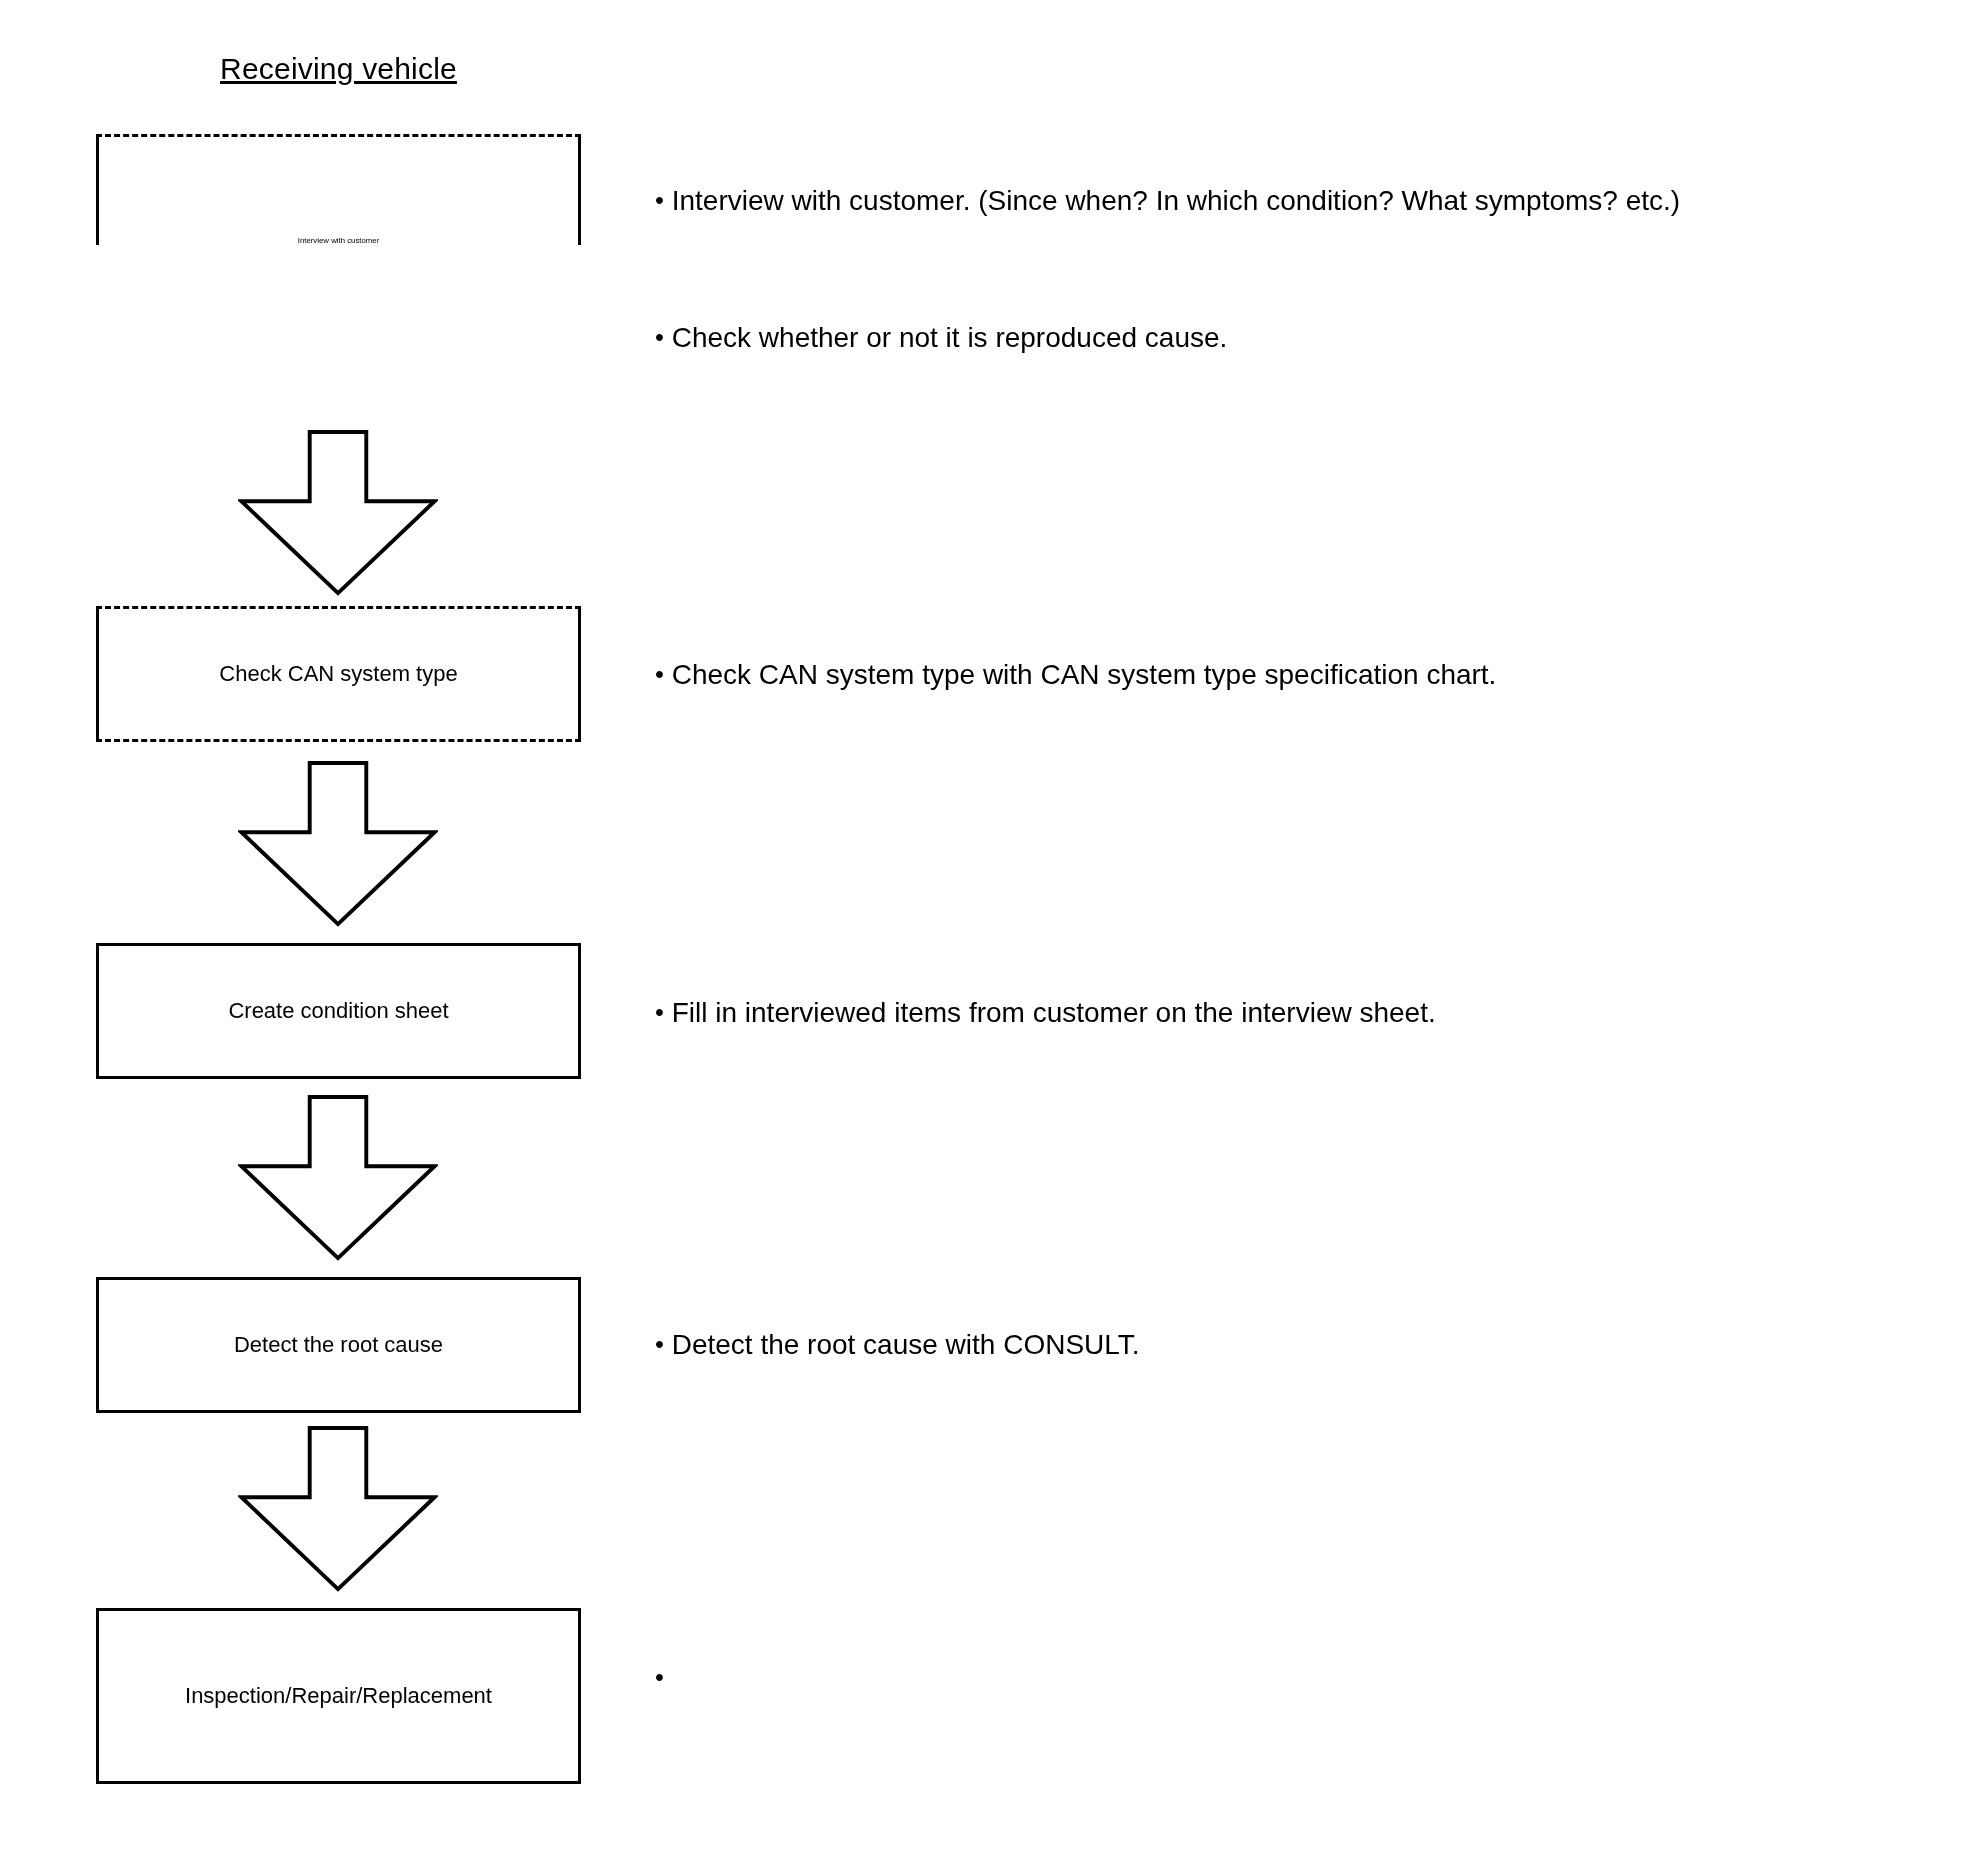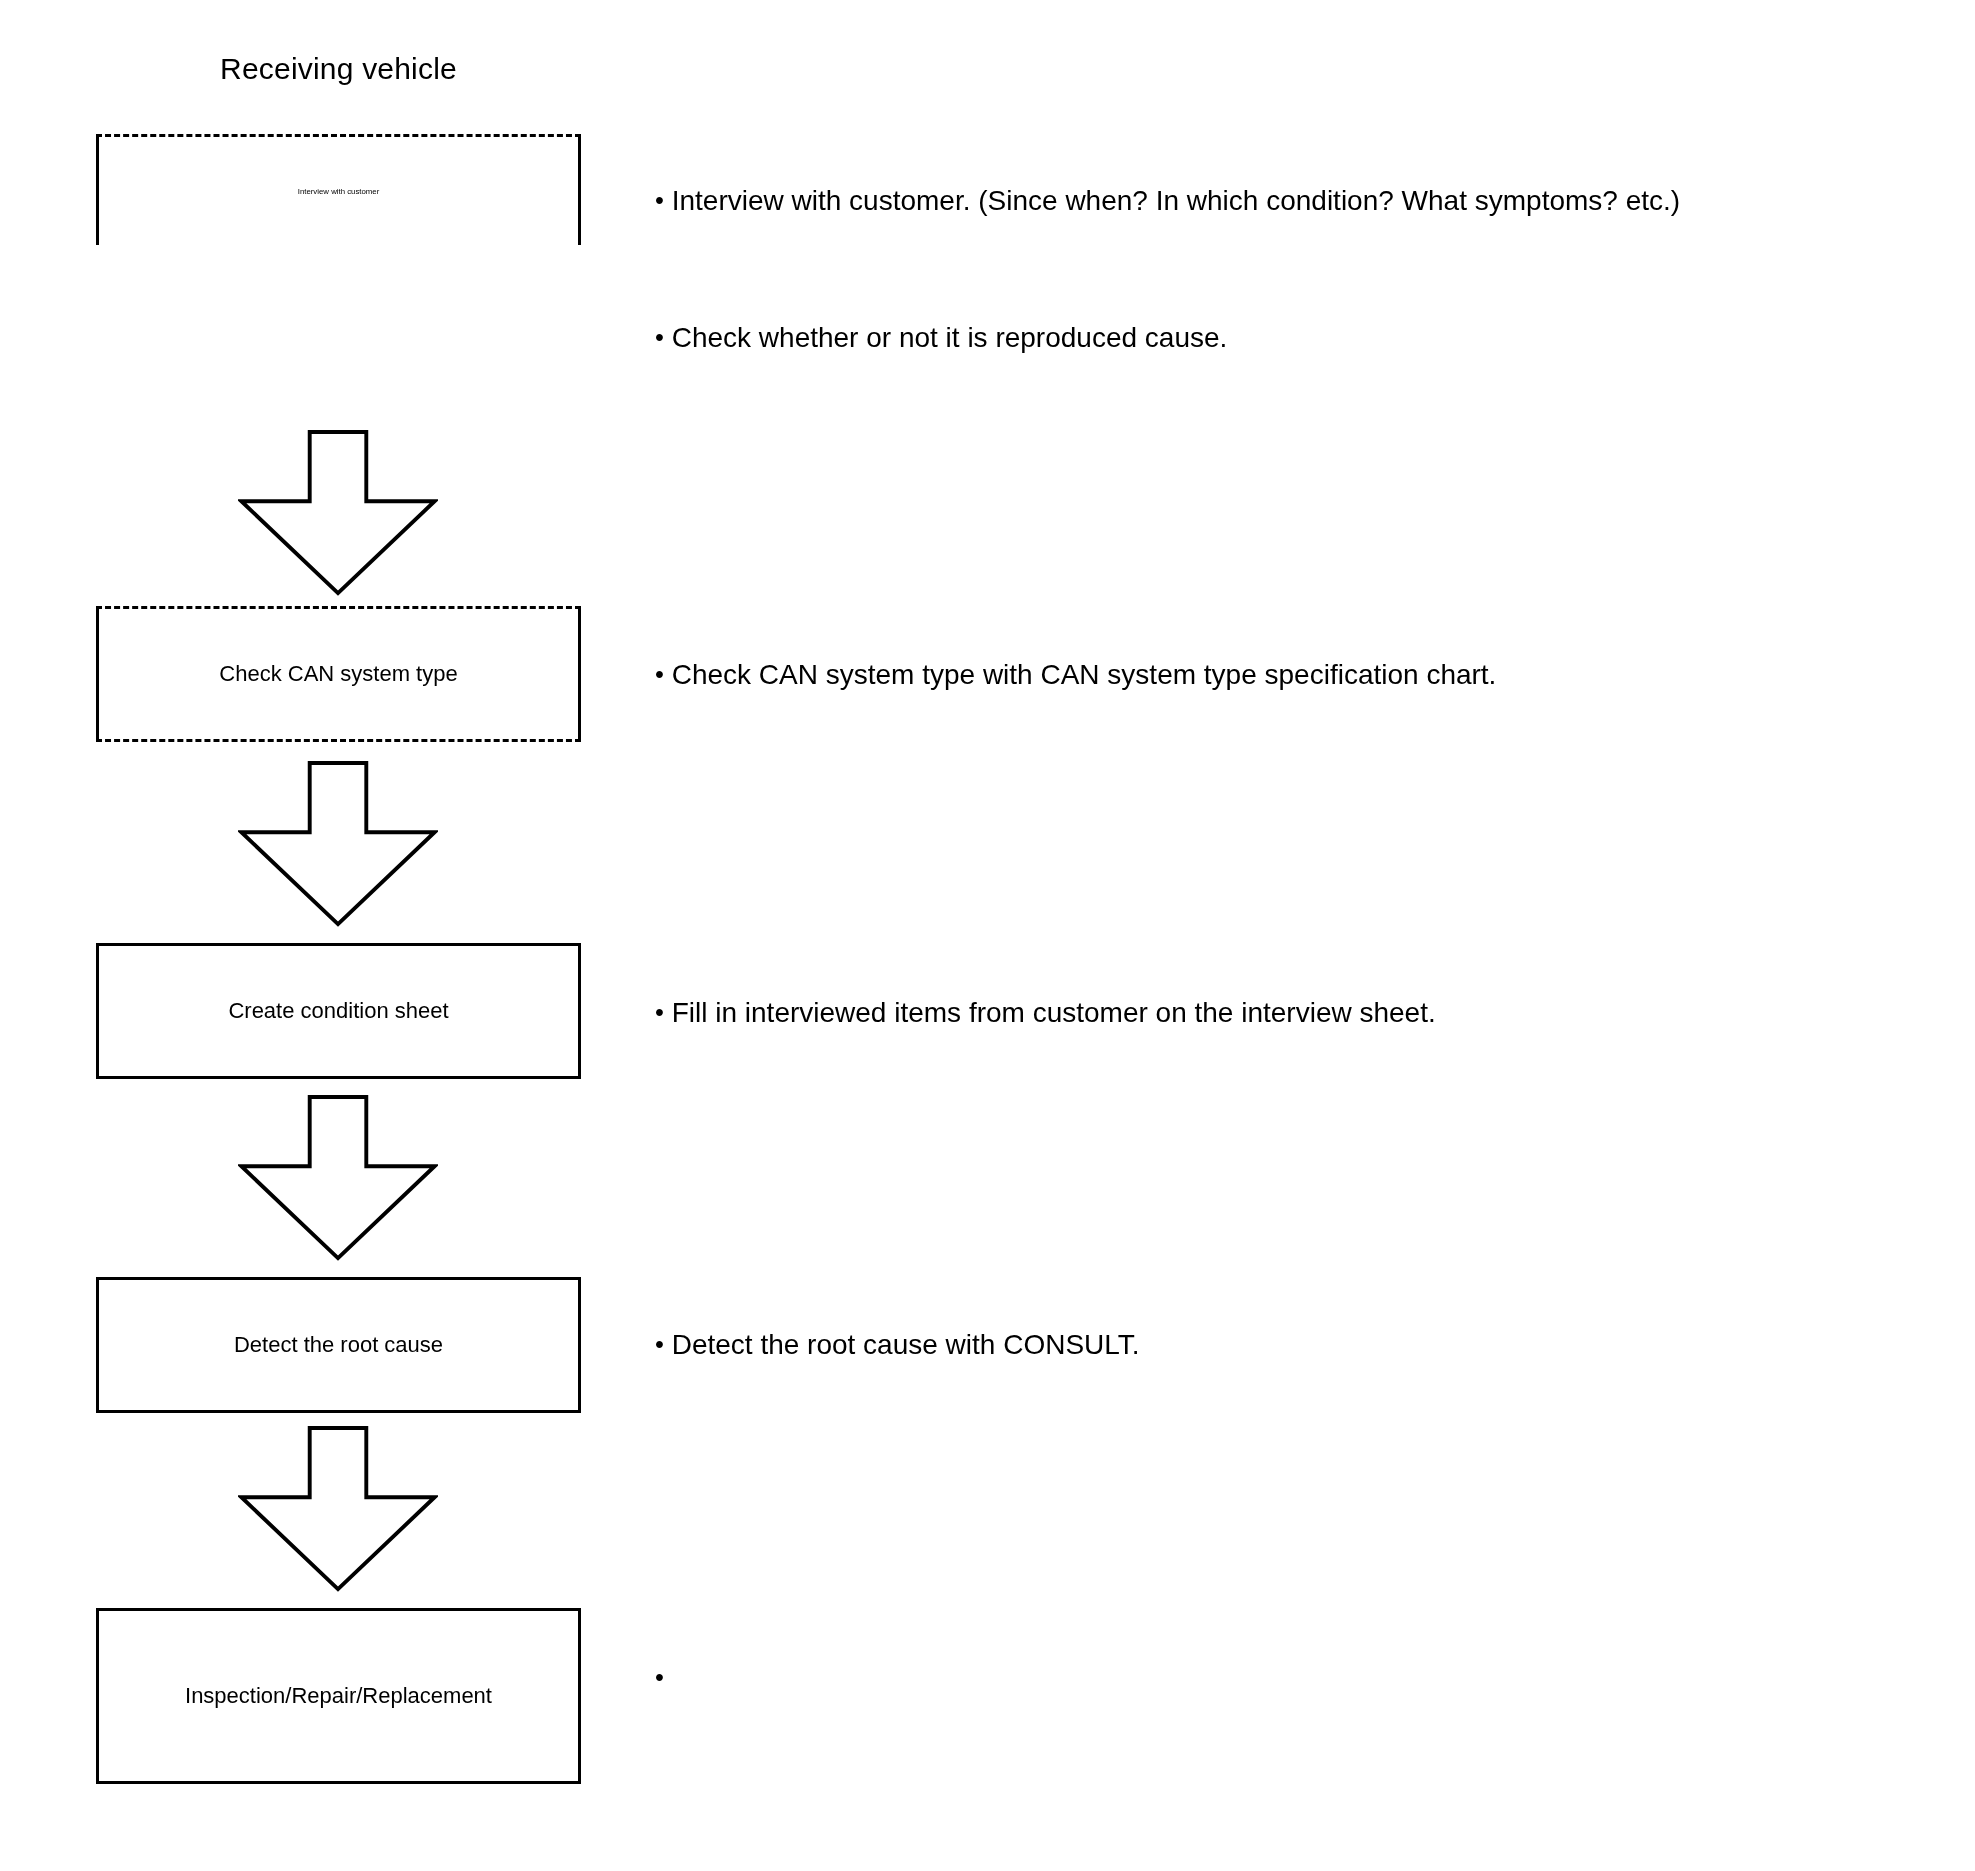--- a/index.html
+++ b/index.html
@@ -40,21 +40,21 @@
     border-top:3.4px dashed #000;border-bottom:0;
   }
   .bdr-solid{ border:3.4px solid #000; }
 
   
   .stack-pair{
     position:absolute;left:0;width:485px;box-sizing:border-box;
   }
   .stack-cell{
     width:100%;box-sizing:border-box;
-    display:flex;align-items:center;justify-content:center;
+    display:flex;align-items:flex-end;justify-content:center;
     background:#ffffff;
   }
 
   
   .flow-arrow{position:absolute;left:142px;width:200px;}
   .flow-arrow svg{display:block;width:100%;height:100%;}
 
   
   #notes-column{position:absolute;left:655px;top:0;width:1296px;height:1871px;}
   .note-row{
@@ -66,21 +66,21 @@
   }
   .note-text{
     font-size:28px;line-height:31px;white-space:nowrap;color:#000;
   }
 </style>
 </head>
 <body>
 
 <div id="flow-column">
 
-  <div class="flow-title" style="top:54px;">Receiving vehicle</div>
+  <div class="flow-title" style="top:54px;text-decoration:underline;">Receiving vehicle</div>
 
   <div class="stack-pair" style="top:134px;height:277px;">
 
     <div class="stack-cell bdr-dashed-nobottom" style="height:111px;">
       <span class="proc-label">Interview with customer</span>
     </div>
 
   </div>
 
   <div class="flow-arrow" style="top:430px;height:166px;">

